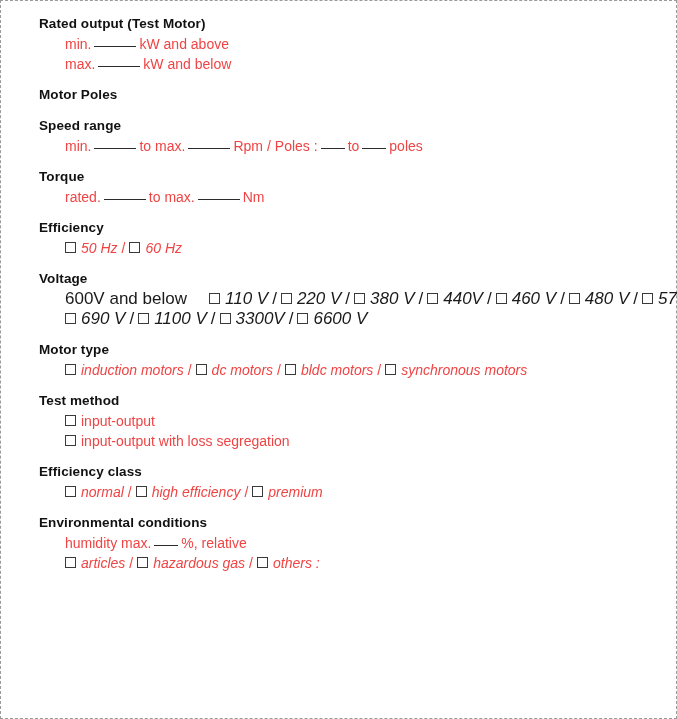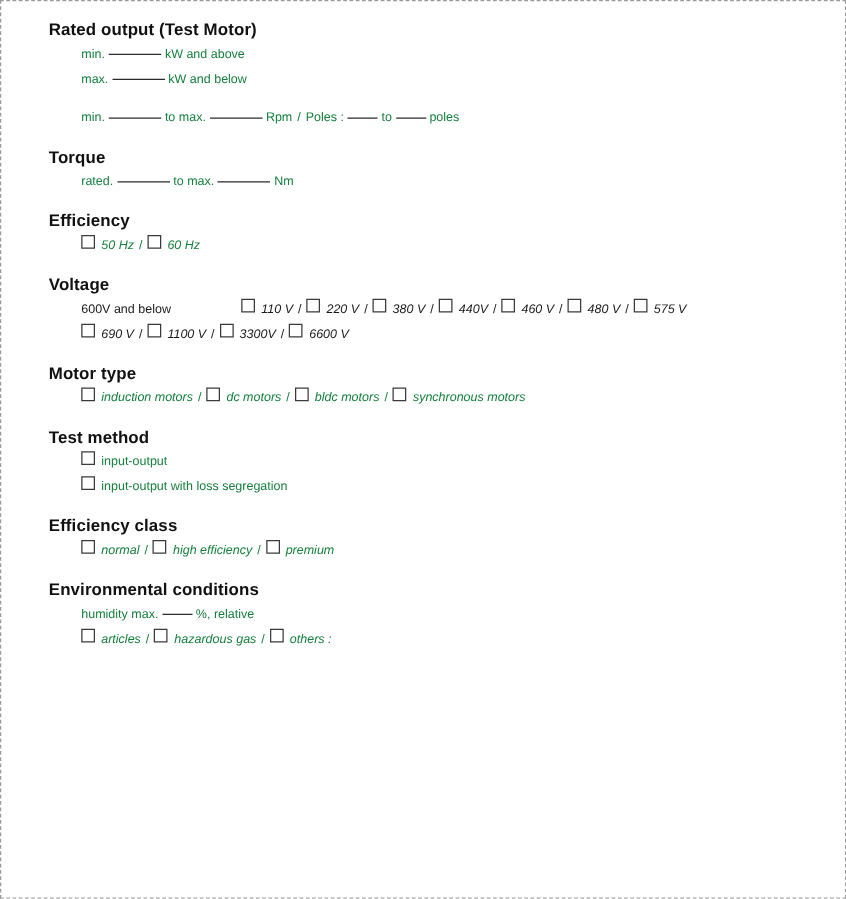--- a/index.html
+++ b/index.html
@@ -33,23 +33,23 @@
     font-weight: bold;
     color: #111111;
     line-height: 20px;
     letter-spacing: 0.1px;
     white-space: nowrap;
   }
   .section-body {
     padding-left: 26px;
   }
   .line {
-    font-size: 10px;
+    font-size: 14px;
     line-height: 20px;
-    color: #15803d;
+    color: #ef4444;
     white-space: nowrap;
   }
   
   .blank {
     display: inline-block;
     border-bottom: 1px solid #2b2b2b;
     vertical-align: 2px;
     margin: 0 3px;
   }
   .blank-long { width: 42px; }
@@ -71,23 +71,24 @@
     font-style: italic;
   }
   .sep {
     display: inline-block;
     padding: 0 4px;
   }
   
   .volt-row {
     display: flex;
     align-items: flex-start;
-    font-size: 10px;
+    font-size: 17px;
     line-height: 20px;
     white-space: nowrap;
+    gap: 16px;
   }
   .volt-label {
     display: inline-block;
     width: 128px;
     flex: 0 0 128px;
   }
   .volt-opts { display: inline-block; }
 </style>
 </head>
 <body>
@@ -100,23 +101,25 @@
       <div class="line">
         <span>min.</span><span class="blank blank-long"></span><span>kW and above</span>
       </div>
       <div class="line">
         <span>max.</span><span class="blank blank-long"></span><span>kW and below</span>
       </div>
     </div>
   </div>
 
   <div class="section">
-  </div>
-
-  <div class="section">
+    <div class="section-title">Motor Poles</div>
+  </div>
+
+  <div class="section">
+    <div class="section-title">Speed range</div>
     <div class="section-body">
       <div class="line">
         <span>min.</span><span class="blank blank-long"></span><span>to</span>&nbsp;<span>max.</span><span class="blank blank-long"></span><span>Rpm</span><span class="sep">/</span><span>Poles :</span><span class="blank blank-short"></span><span>to</span><span class="blank blank-short"></span><span>poles</span>
       </div>
     </div>
   </div>
 
   <div class="section">
     <div class="section-title">Torque</div>
     <div class="section-body">

